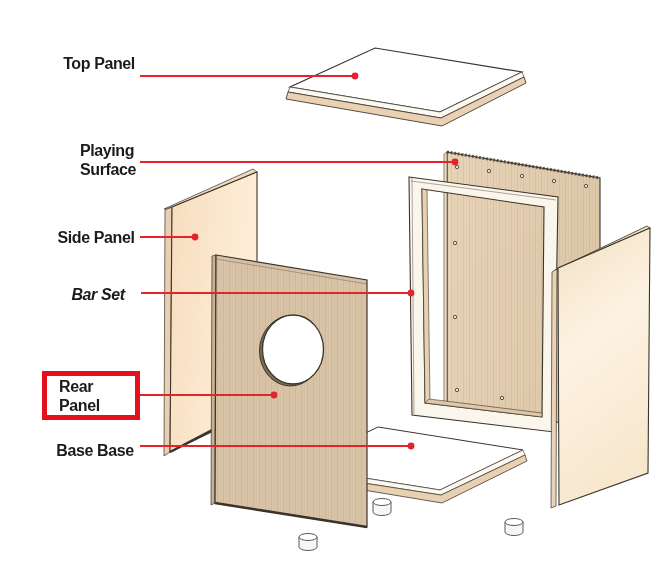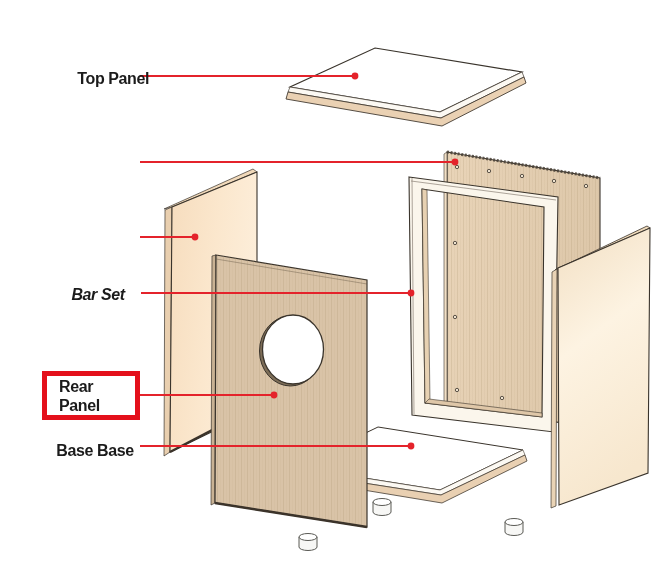--- a/index.html
+++ b/index.html
@@ -134,23 +134,26 @@
       <circle cx="195" cy="237" r="3.4" stroke="none"></circle>
       <line x1="141" y1="293" x2="411" y2="293"></line>
       <circle cx="411" cy="293" r="3.4" stroke="none"></circle>
       <line x1="140" y1="395" x2="274" y2="395"></line>
       <circle cx="274" cy="395" r="3.4" stroke="none"></circle>
       <line x1="140" y1="446" x2="411" y2="446"></line>
       <circle cx="411" cy="446" r="3.4" stroke="none"></circle>
     </g>
   </svg>
 
-  <div class="lbl center" style="left:49px;top:69px;width:100px;text-align:right;">Top Panel</div>
+  <div class="lbl center" style="left:49px;top:54px;width:100px;">Top Panel</div>
 
+  <div class="lbl" style="left:80px;top:141px;text-align:left;">Playing
+Surface</div>
 
+  <div class="lbl center" style="left:46px;top:228px;width:100px;">Side Panel</div>
 
   <div class="lbl center" style="left:48px;top:285px;width:100px;font-style:italic;">Bar Set</div>
 
   <div class="highlight-box">
     <span class="lbl" style="position:static;padding-left:12px;">Rear Panel</span>
   </div>
 
   <div class="lbl center" style="left:45px;top:441px;width:100px;">Base Base</div>
 
 </div>

